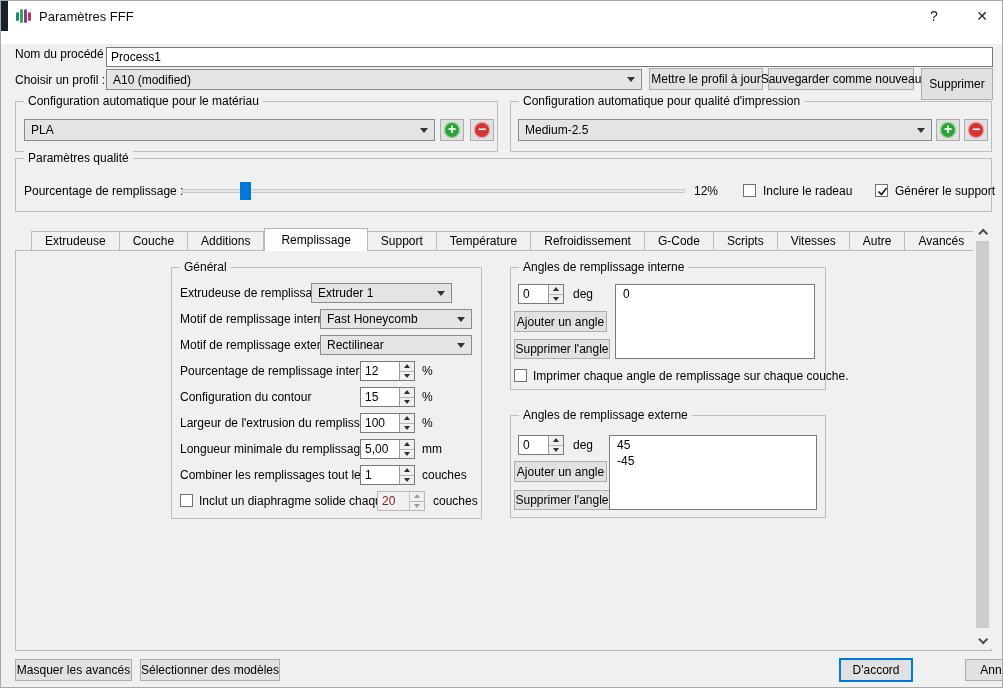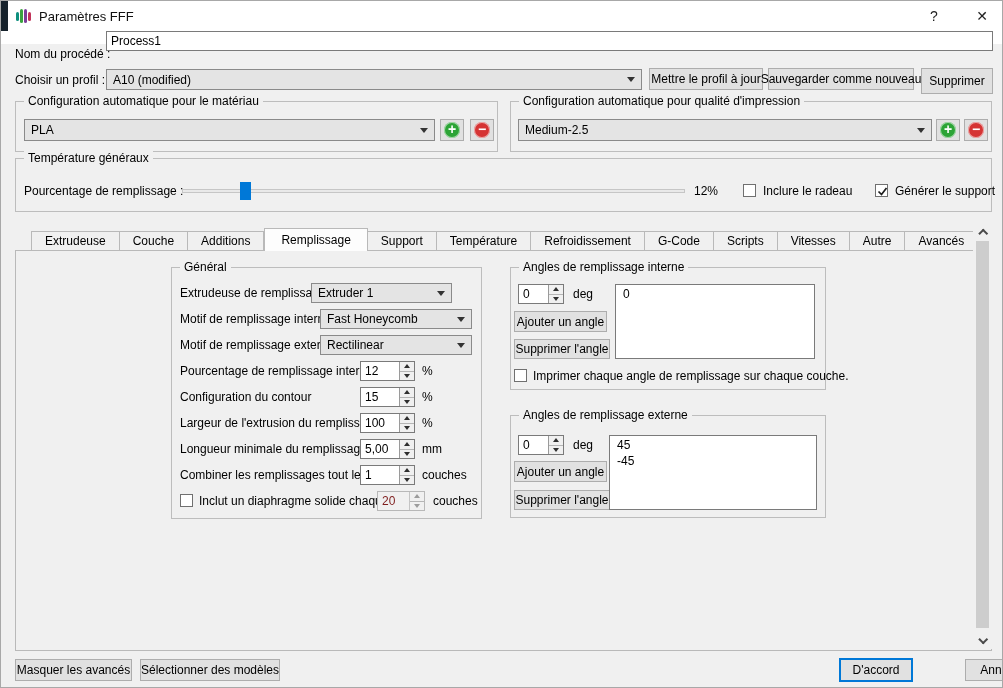--- a/index.html
+++ b/index.html
@@ -81,30 +81,30 @@
       <rect x="5" y="1" width="3" height="14" rx="1.5" fill="#3aa33f"></rect>
       <rect x="9" y="1" width="3" height="14" rx="1.5" fill="#7b3f98"></rect>
       <rect x="13" y="4" width="3" height="9" rx="1.5" fill="#c2345a"></rect>
     </svg>
     <span class="title-text">Paramètres FFF</span>
     <div class="cap-btn" style="left:915px;width:36px;">?</div>
     <div class="cap-btn" style="left:960px;width:42px;">✕</div>
   </div>
 
   <span class="lbl" style="left:14px;top:43px;">Nom du procédé :</span>
-  <input class="input-text" style="left: 105px; top: 30px; width: 887px; height: 20px;" value="Process1">
+  <input class="input-text" style="left: 105px; top: 46px; width: 887px; height: 20px;" value="Process1">
 
   <span class="lbl" style="left:14px;top:69px;">Choisir un profil :</span>
   <div class="combo" style="left:105px;top:68px;width:536px;height:21px;">
     <span class="combo-text">A10 (modified)</span>
     <span class="arr"></span>
   </div>
   <div class="btn" style="left:648px;top:67px;width:114px;height:22px;">Mettre le profil à jour</div>
   <div class="btn" style="left:767px;top:67px;width:146px;height:22px;">Sauvegarder comme nouveau</div>
-  <div class="btn" style="left:920px;top:67px;width:72px;height:26px;">Supprimer</div>
+  <div class="btn" style="left:920px;top:67px;width:72px;height:32px;">Supprimer</div>
 
   <div class="groupbox" style="left:14px;top:100px;width:483px;height:51px;">
     <span class="gb-title">Configuration automatique pour le matériau</span>
     <div class="combo" style="left:8px;top:17px;width:411px;height:22px;">
       <span class="combo-text">PLA</span>
       <span class="arr"></span>
     </div>
     <div class="icon-btn" style="left:424px;top:17px;">
       <span class="circ plus">+</span>
     </div>
@@ -121,21 +121,21 @@
     </div>
     <div class="icon-btn" style="left:425px;top:17px;">
       <span class="circ plus">+</span>
     </div>
     <div class="icon-btn" style="left:453px;top:17px;">
       <span class="circ minus">−</span>
     </div>
   </div>
 
   <div class="groupbox" style="left:14px;top:157px;width:977px;height:54px;">
-    <span class="gb-title">Température généraux</span>
+    <span class="gb-title">Paramètres qualité</span>
     <span class="row-label" style="left:8px;top:22px;">Pourcentage de remplissage :</span>
     <div class="slider-track" style="left:166px;top:30px;width:503px;"></div>
     <div class="slider-handle" style="left:224px;top:23px;"></div>
     <span class="row-label" style="left:678px;top:22px;">12%</span>
     <span class="cb" style="left:727px;top:25px;"></span>
     <span class="row-label" style="left:747px;top:22px;">Inclure le radeau</span>
     <span class="cb" style="left:859px;top:25px;">
       <svg width="13" height="13" viewBox="0 0 13 13">
         <polyline points="2.5,6.5 5.5,9.5 10.5,3" fill="none" stroke="#1d1d1d" stroke-width="1.7"></polyline>
       </svg>

